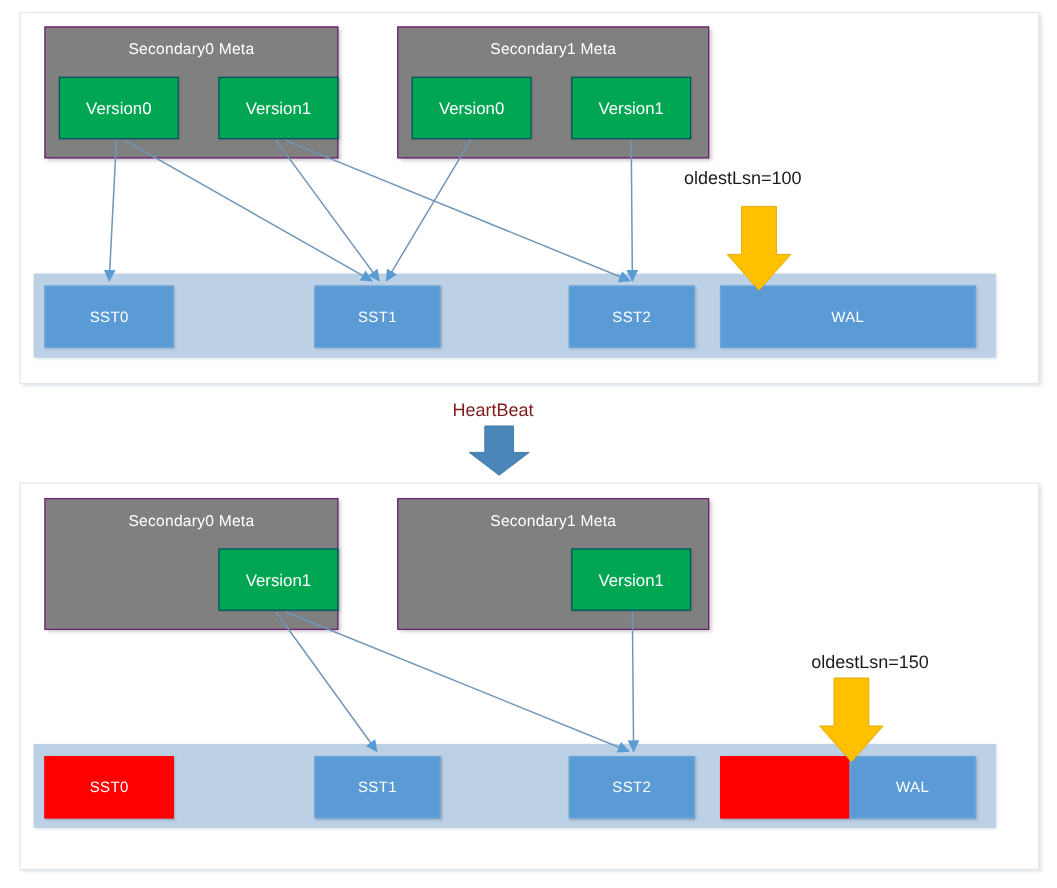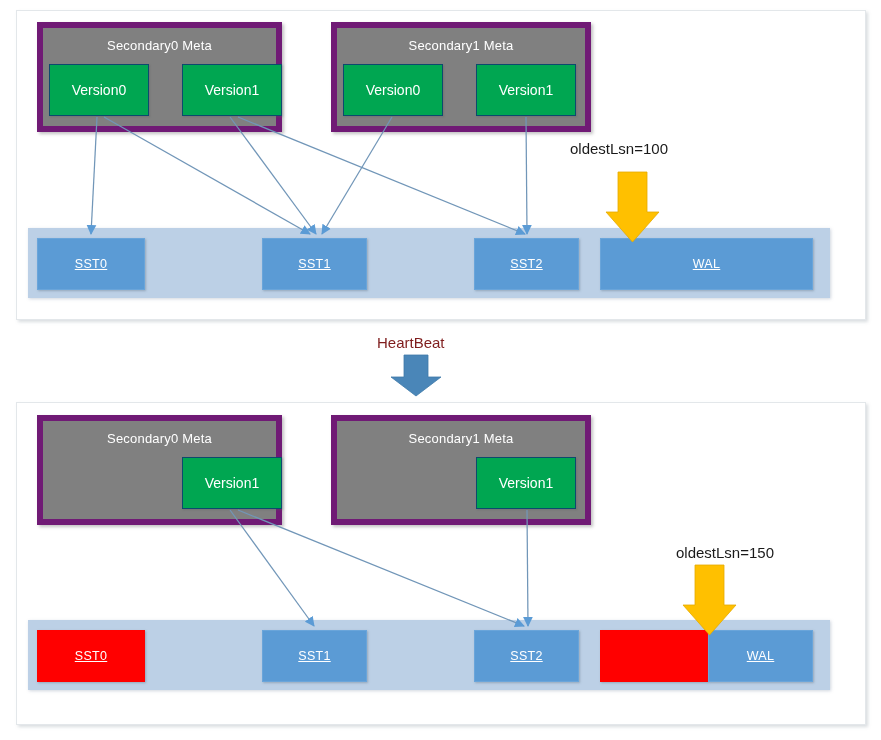--- a/index.html
+++ b/index.html
@@ -20,21 +20,21 @@
     box-shadow:2px 2px 3px rgba(150,160,170,.35);
     box-sizing:border-box;
   }
   #panel-top{left:16px;top:10px;width:850px;height:310px;}
   #panel-bottom{left:16px;top:402px;width:850px;height:323px;}
 
   
   .meta-box{
     position:absolute;
     background:#808080;
-    border:6px solid #701a75;
+    border:1px solid #701a75;
     box-shadow:2px 2px 3px rgba(120,120,120,.45);
     box-sizing:border-box;
   }
   .meta-title{
     position:absolute;left:0;right:0;top:10px;
     text-align:center;
     color:#ffffff;
     font-size:13px;
     letter-spacing:.2px;
     white-space:nowrap;
@@ -61,21 +61,20 @@
   }
 
   
   .blk{
     position:absolute;
     box-sizing:border-box;
     display:flex;align-items:center;justify-content:center;
     color:#ffffff;font-size:12.5px;
     letter-spacing:.3px;
     box-shadow:1px 1px 2px rgba(110,125,145,.5);
-    text-decoration:underline;
   }
   .blk-blue{background:#5b9bd5;border:1px solid #6aa5da;}
   .blk-red{background:#ff0000;border:1px solid #ff0000;}
 
   
   .lbl{
     position:absolute;
     color:#1a1a1a;
     font-size:15px;
     white-space:nowrap;

